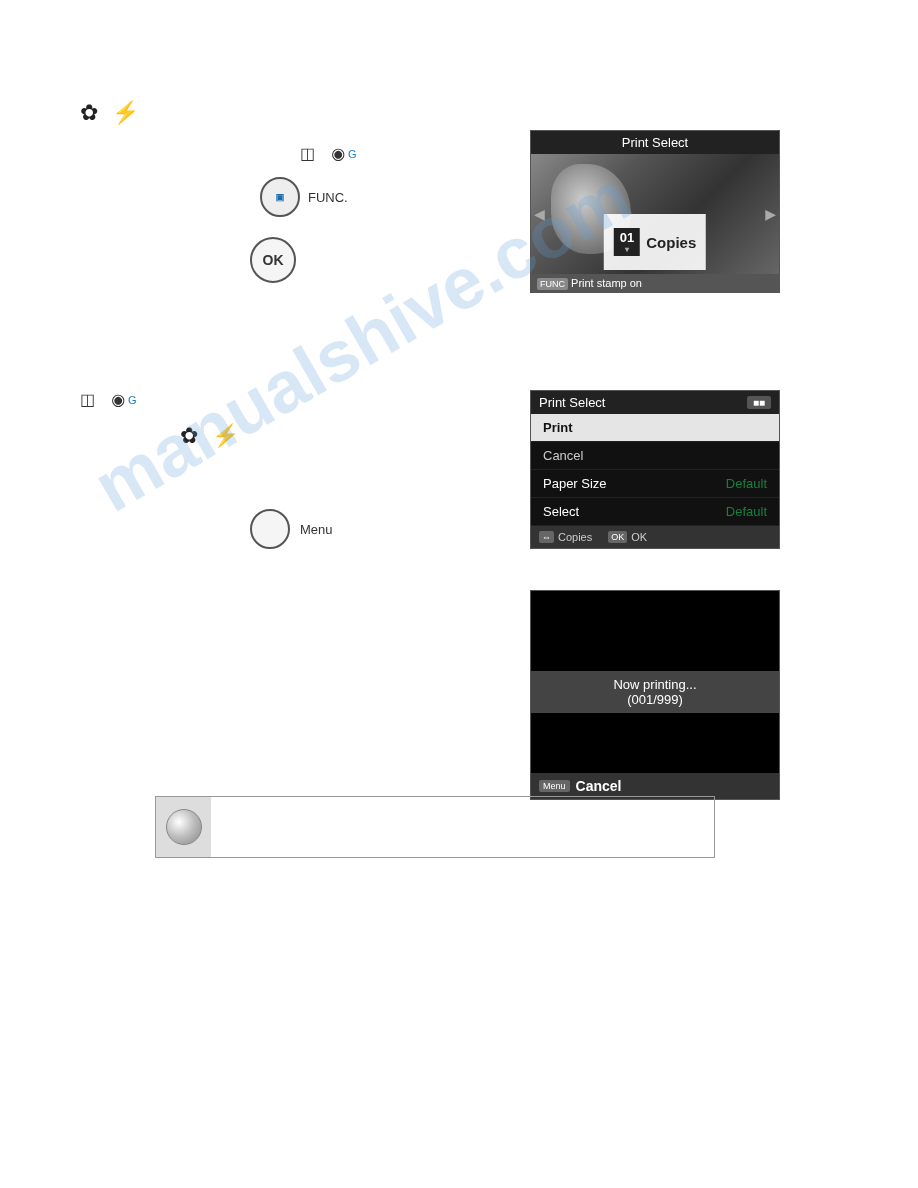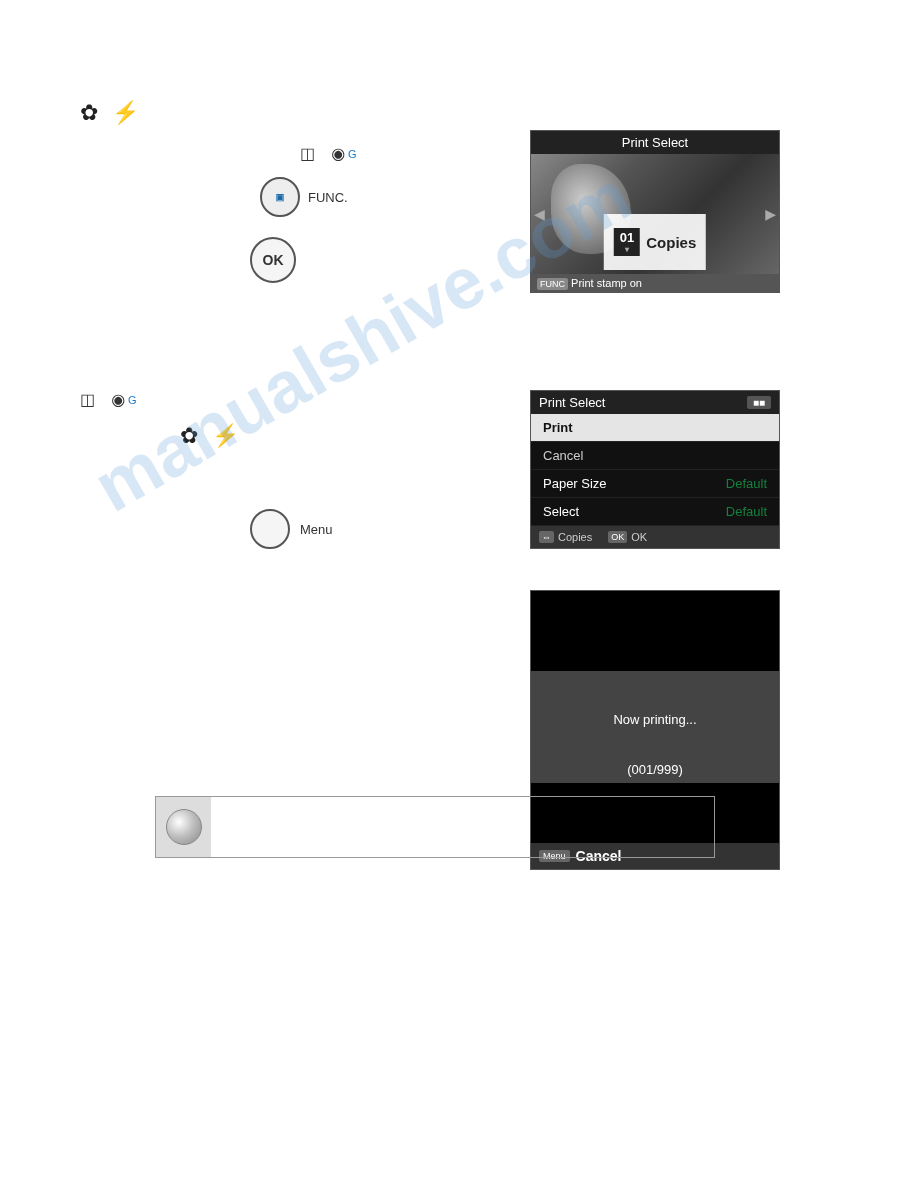--- a/index.html
+++ b/index.html
@@ -367,21 +367,20 @@
 
     .screen-3-middle {
       background: #444;
       padding: 6px;
       text-align: center;
     }
 
     .screen-3-middle-text {
       color: #fff;
       font-size: 13px;
-      margin-top: 35px;
     }
 
     .screen-3-bottom {
       height: 60px;
       background: #000;
     }
 
     .screen-3-footer {
       background: #333;
       padding: 5px 8px;

